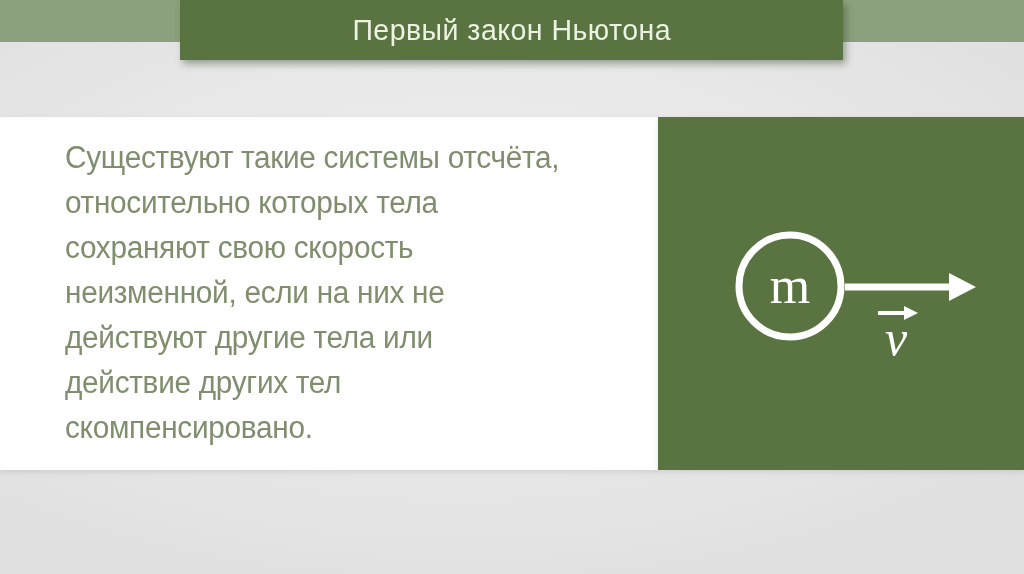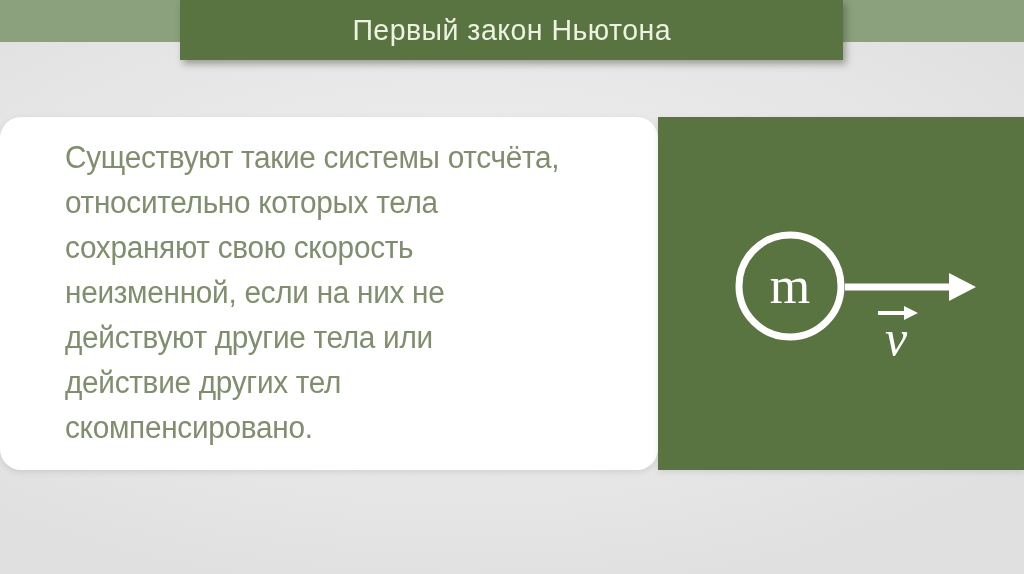--- a/index.html
+++ b/index.html
@@ -43,21 +43,20 @@
     transform: scaleX(0.95);
   }
   
   .text-panel {
     position: absolute;
     left: 0; top: 117px;
     width: 658px; height: 353px;
     background: #ffffff;
     box-shadow: 0 2px 6px rgba(0,0,0,0.10);
     padding: 18px 0 0 65px;
-    border-radius: 21px;
   }
   .body-line {
     height: 45px;
     line-height: 45px;
     font-size: 31px;
     font-weight: 300;
     letter-spacing: -0.3px;
     color: #7f8e6d;
     white-space: nowrap;
     transform: scaleX(0.96);

